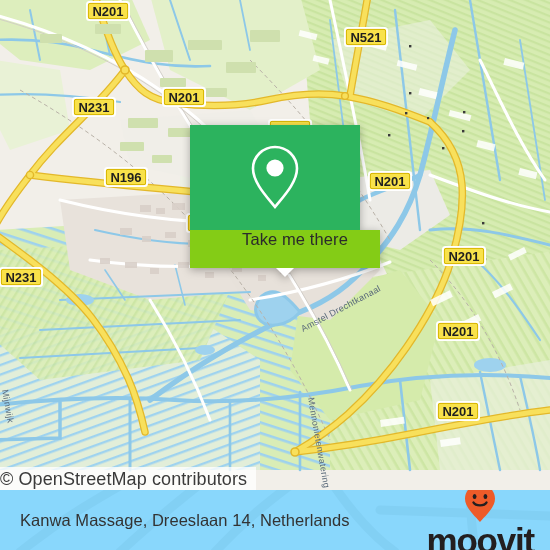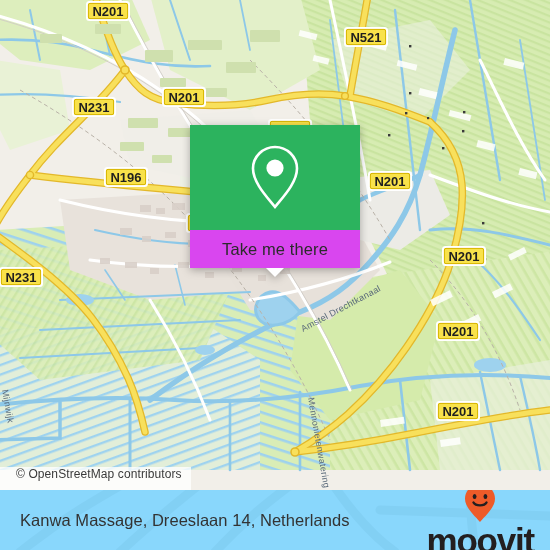--- a/index.html
+++ b/index.html
@@ -31,24 +31,24 @@
   }
   #map svg { display: block; }
 
   
   #attribution {
     position: absolute;
     left: 0;
     top: 467px;
     height: 23px;
     display: flex;
-    align-items: flex-start;
-    padding: 0 9px 0 16px;
+    align-items: flex-end;
+    padding: 0 9px 0 0;
     background: rgba(255,255,255,0.78);
-    font-size: 12px;
+    font-size: 18px;
     color: #3a3a3a;
     letter-spacing: 0.1px;
     white-space: nowrap;
     z-index: 40;
   }
 
   
   #popup {
     position: absolute;
     left: 190px;
@@ -62,24 +62,24 @@
     height: 105px;
     background: #2cb35e;
     display: flex;
     align-items: center;
     justify-content: center;
   }
   #popup-cta {
     position: relative;
     width: 170px;
     height: 38px;
-    background: #d946ef;
+    background: #84cc16;
     display: flex;
-    align-items: center;
     justify-content: center;
+    padding-left: 20px;
   }
   #popup-cta-label {
     font-size: 16.5px;
     color: #2b2b2b;
     letter-spacing: 0.1px;
   }
   #popup-tail {
     position: absolute;
     left: 50%;
     bottom: -9px;

